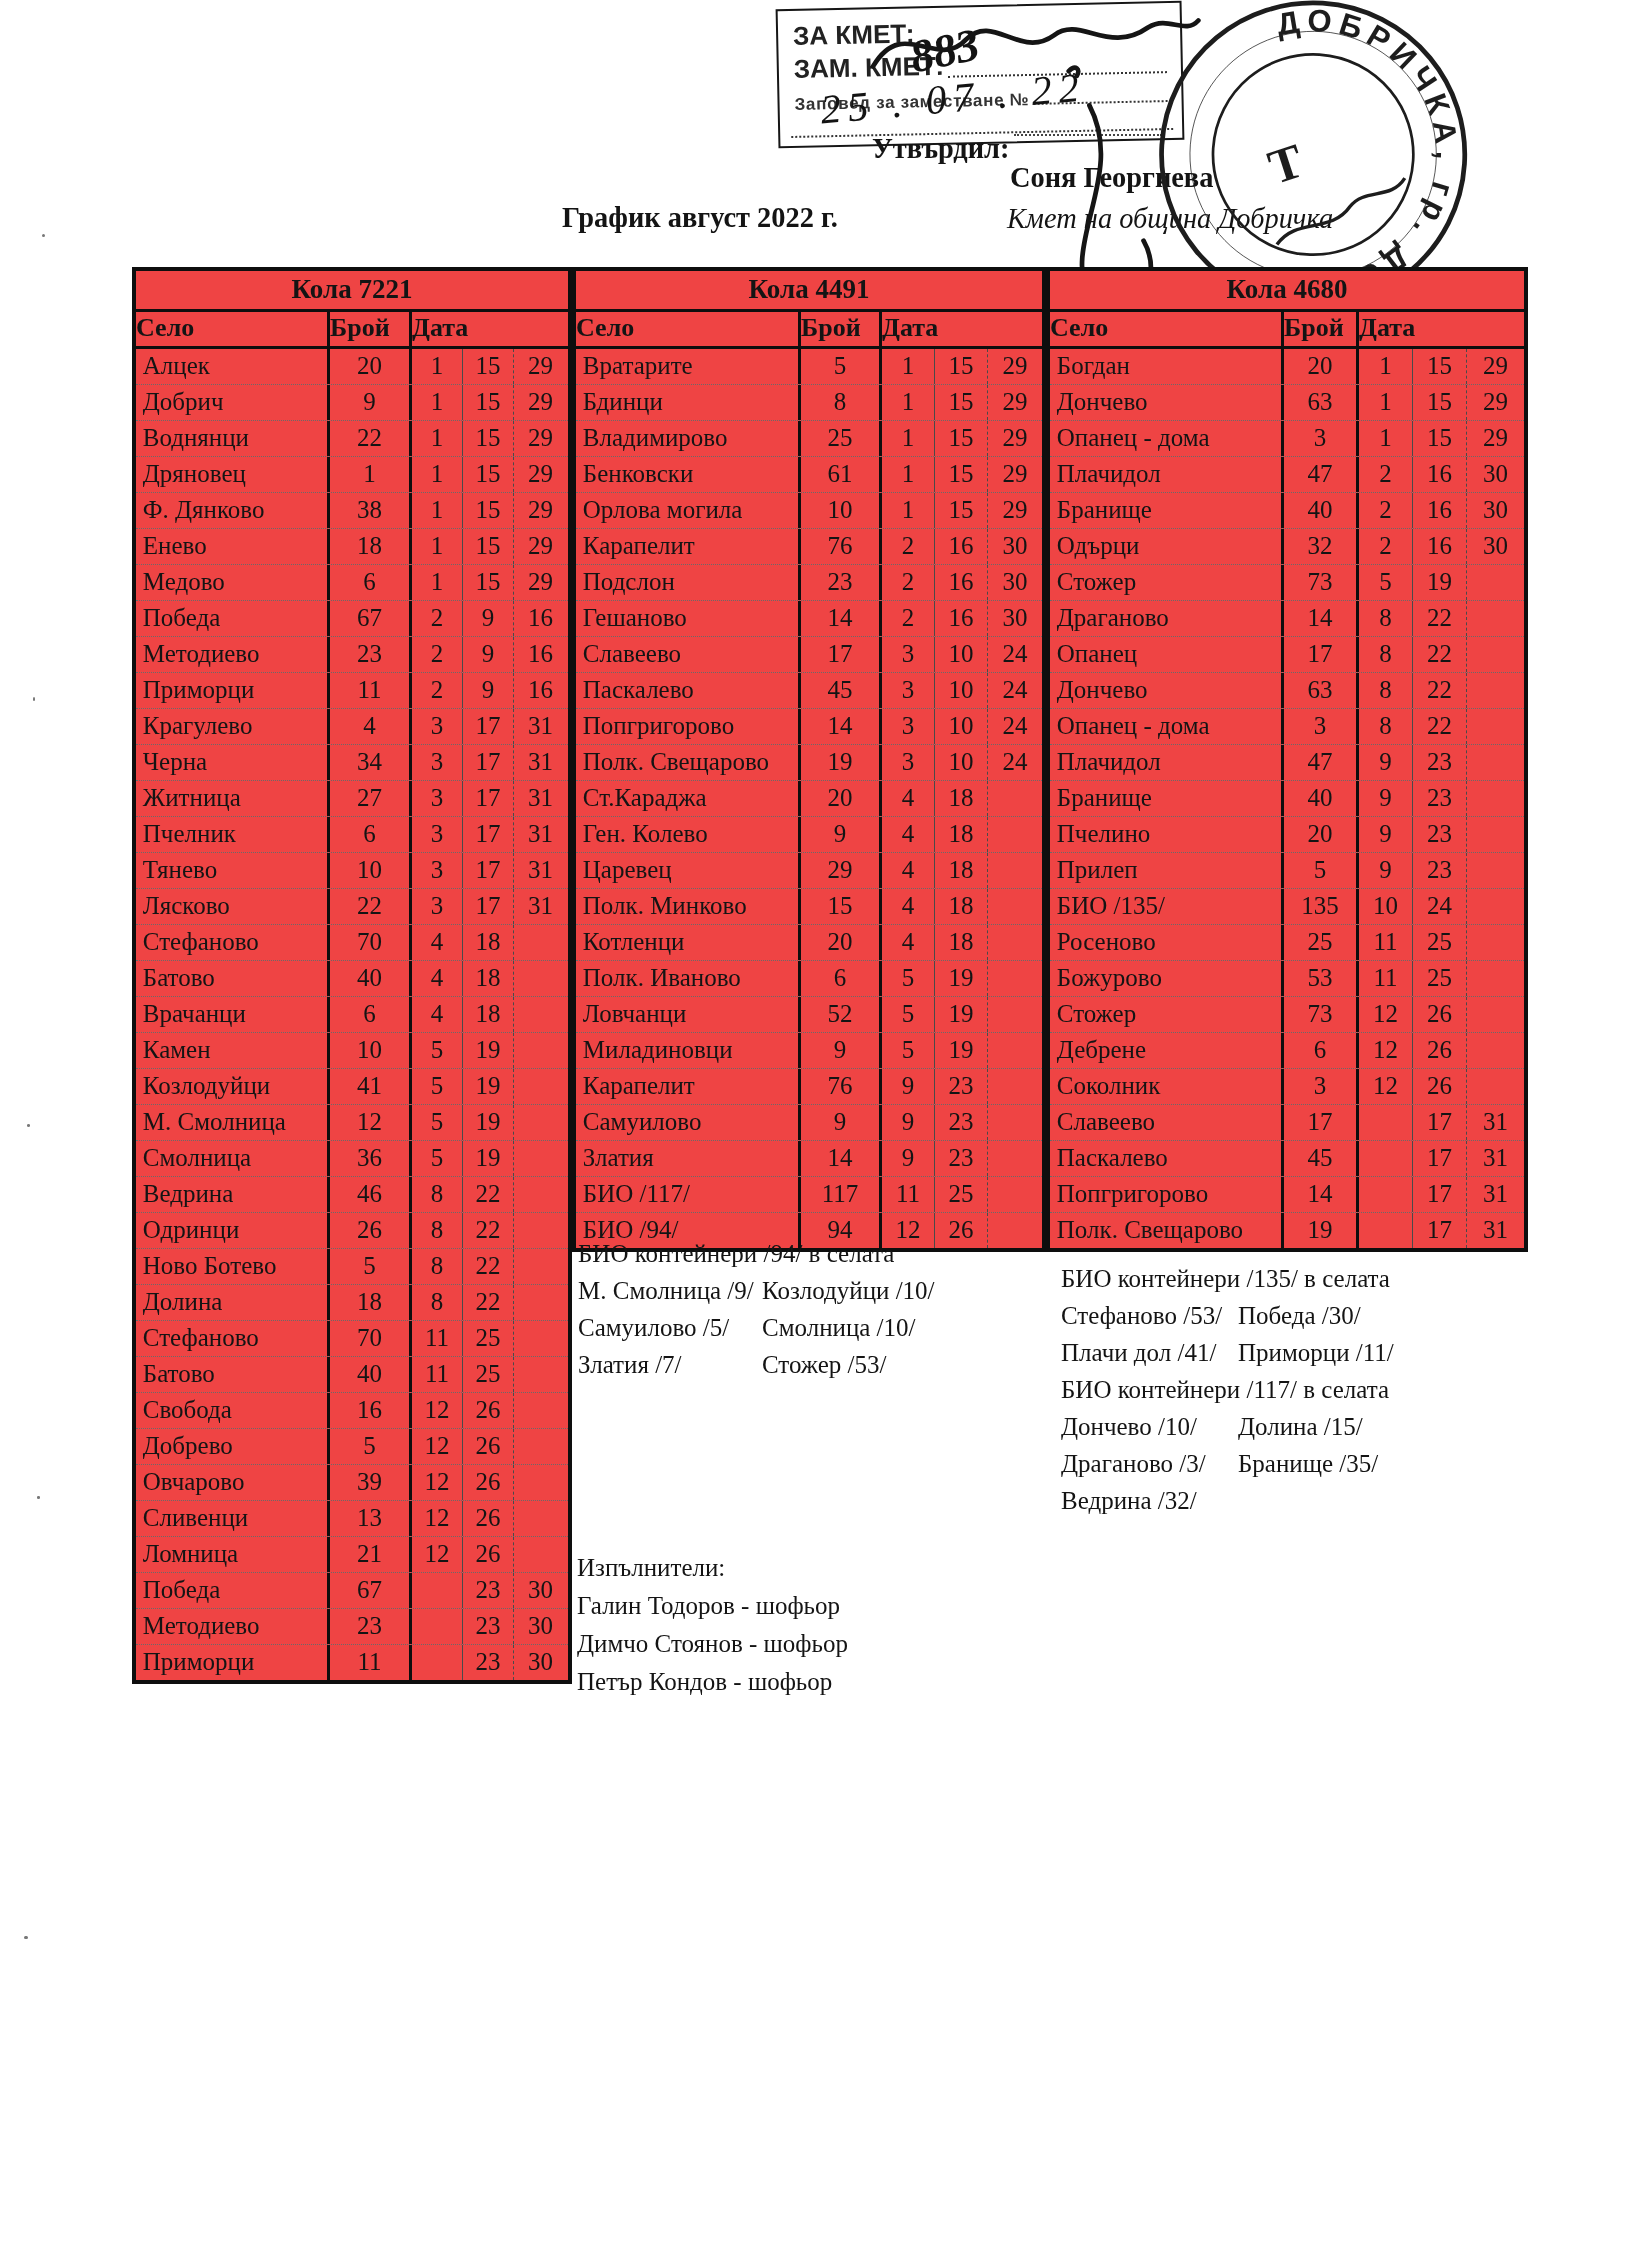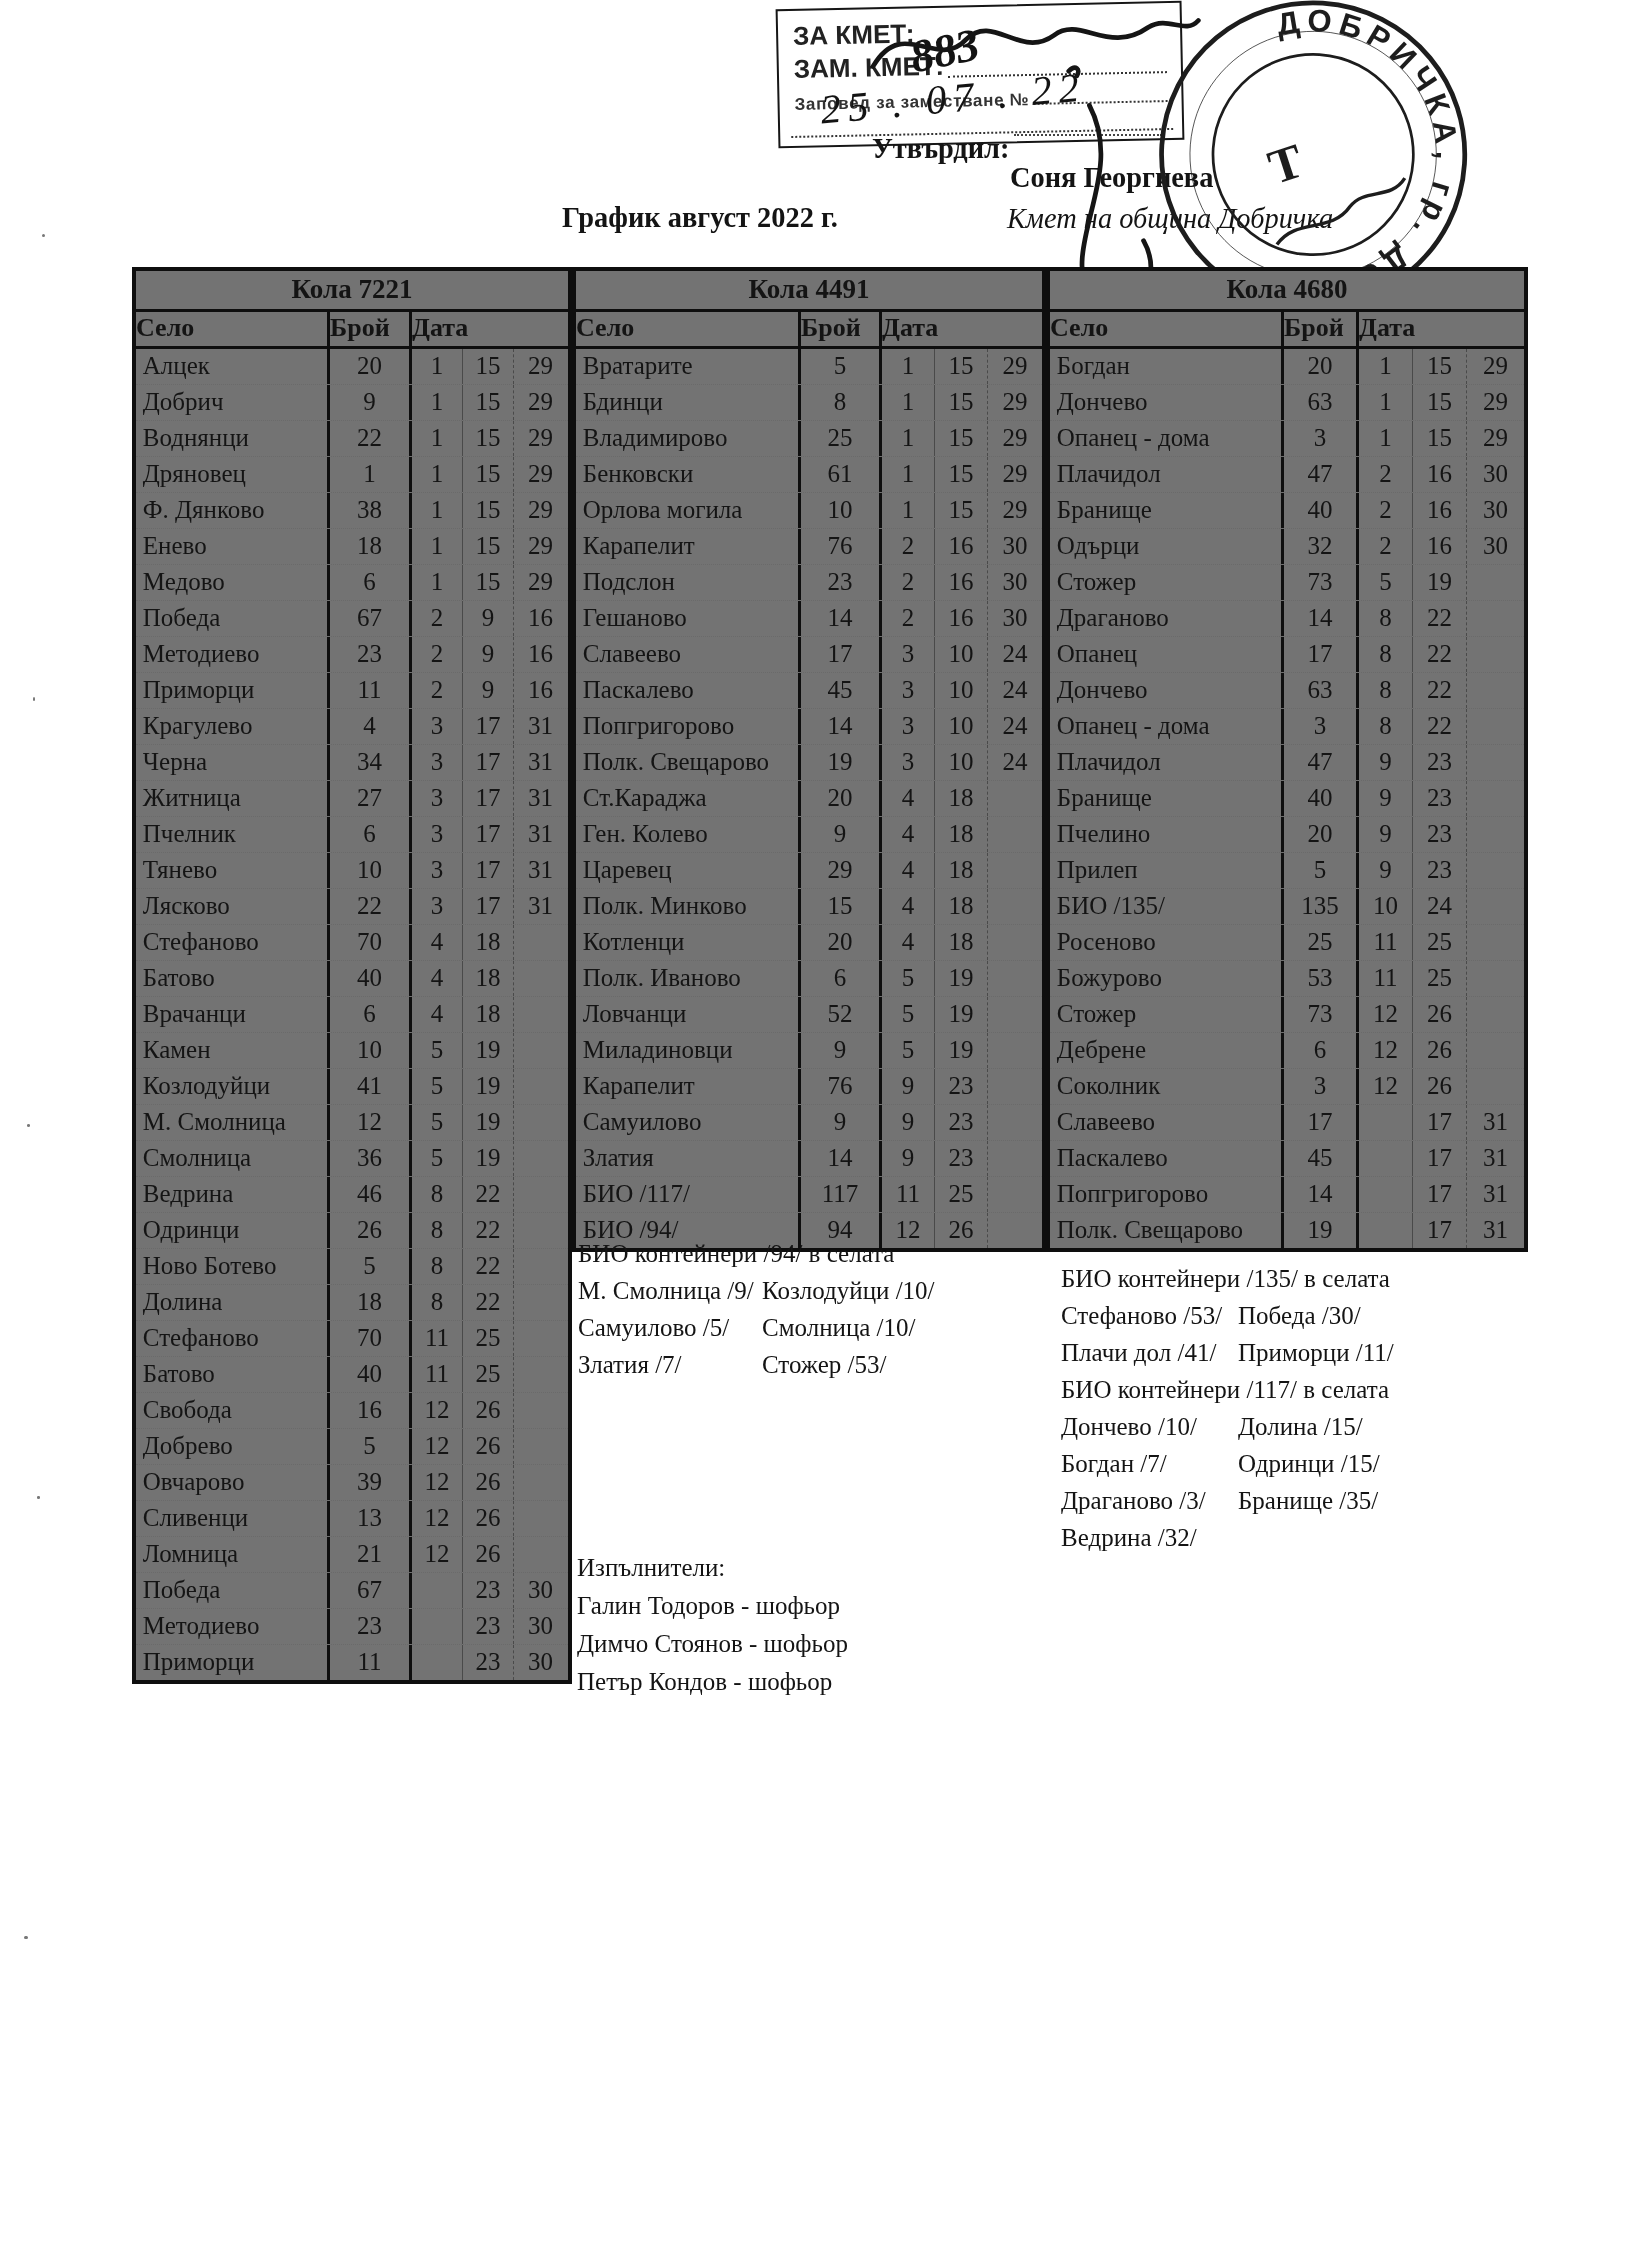--- a/index.html
+++ b/index.html
@@ -22,21 +22,21 @@
   .sb-botline{position:absolute;left:10.8px;right:9.5px;bottom:8.1px;border-bottom:2.7px dotted #333;}
   .hand{position:absolute;font-family:"Liberation Serif",serif;font-style:italic;color:#131313;white-space:nowrap;}
   .hw-number{left:910px;top:24.4px;font-size:46px;transform:rotate(-12deg);font-weight:bold;}
   .hw-date{left:820px;top:74px;font-size:41px;transform:rotate(-5deg);letter-spacing:6.8px;}
   .approve{position:absolute;left:872px;top:133px;font-size:28.4px;font-weight:bold;display:flex;width:291px;}
   .approve .dots{border-bottom:2.7px dotted #444;}
   .approver-name{position:absolute;left:1010px;top:162px;font-size:28.4px;font-weight:bold;white-space:nowrap;}
   .approver-title{position:absolute;left:1007px;top:203px;font-size:28.4px;font-style:italic;white-space:nowrap;}
   .sig-svg{position:absolute;overflow:visible;}
   
-  .tgroup{position:absolute;top:267px;border:4.1px solid #0e0e0e;background:#737373;box-sizing:border-box;}
+  .tgroup{position:absolute;top:267px;border:4.1px solid #0e0e0e;background:#ef4444;box-sizing:border-box;}
   .gtitle{height:38px;line-height:37px;text-align:center;font-weight:bold;font-size:27px;border-bottom:3.4px solid #0e0e0e;}
   .ghead{display:grid;grid-template-columns:var(--v) var(--n) calc(var(--d1) + var(--d2) + var(--d3));
          height:34px;line-height:32.5px;border-bottom:3.4px solid #0e0e0e;font-weight:bold;font-size:26px;text-align:left;}
   .ghead .hc{border-right:3.4px solid #0e0e0e;}
   .ghead .hc:last-child{border-right:none;}
   .trow{display:grid;grid-template-columns:var(--v) var(--n) var(--d1) var(--d2) var(--d3);
         height:35px;line-height:34px;font-size:25px;border-bottom:1.4px dotted #6a6a6a;}
   .rows .trow:last-child{border-bottom:none;}
   .cell{overflow:hidden;white-space:nowrap;box-sizing:border-box;}
   .cell.village{padding-left:6.8px;border-right:3.4px solid #0e0e0e;}
@@ -759,21 +759,20 @@
       <div class="nline npair"><span class="a">Самуилово /5/</span><span class="b">Смолница /10/</span></div>
       <div class="nline npair"><span class="a">Златия /7/</span><span class="b">Стожер /53/</span></div>
     </div>
 
   <div class="notes notes-right" style="left:1061px;top:1260px;width:474px;">
       <div class="nline">БИО контейнери /135/ в селата</div>
       <div class="nline npair"><span class="a">Стефаново /53/</span><span class="b">Победа /30/</span></div>
       <div class="nline npair"><span class="a">Плачи дол /41/</span><span class="b">Приморци /11/</span></div>
       <div class="nline">БИО контейнери /117/ в селата</div>
       <div class="nline npair"><span class="a">Дончево /10/</span><span class="b">Долина /15/</span></div>
-      <div class="nline npair"><span class="a">Богдан /7/</span><span class="b">Одринци /15/</span></div>
       <div class="nline npair"><span class="a">Драганово /3/</span><span class="b">Бранище /35/</span></div>
       <div class="nline npair"><span class="a">Ведрина /32/</span><span class="b"></span></div>
     </div>
 
   <div class="executors">
     <div class="nline">Изпълнители:</div>
     <div>
         <div class="nline">Галин Тодоров - шофьор</div>
         <div class="nline">Димчо Стоянов - шофьор</div>
         <div class="nline">Петър Кондов - шофьор</div>

